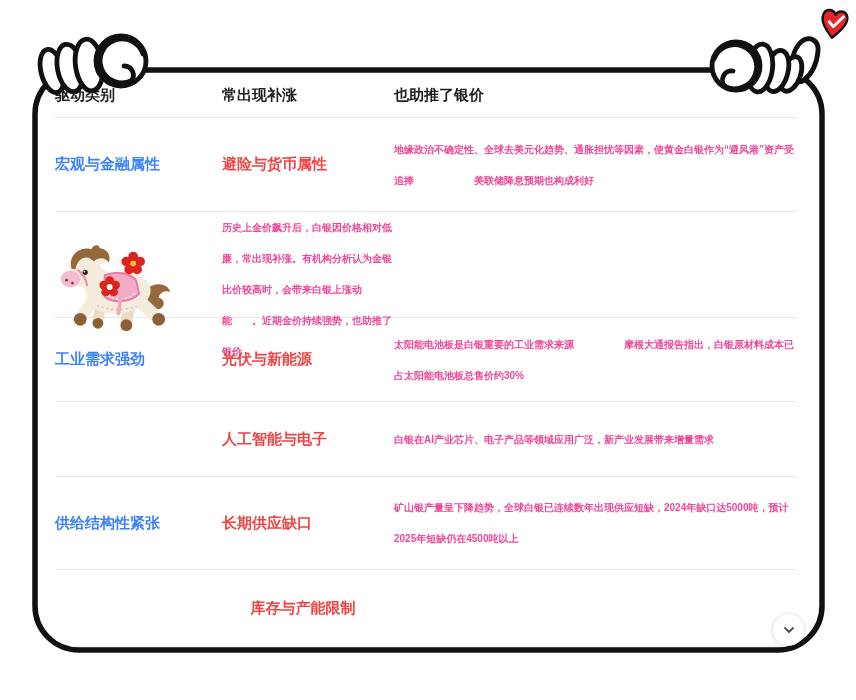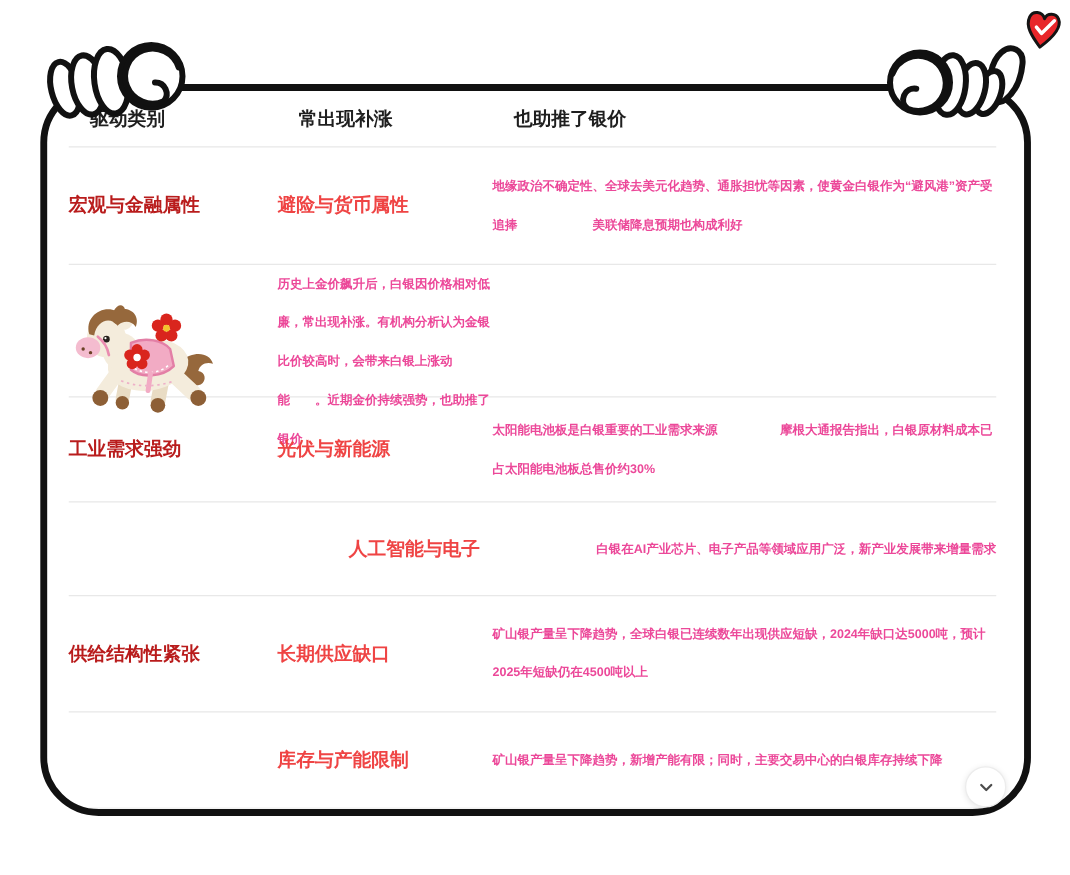--- a/index.html
+++ b/index.html
@@ -26,25 +26,25 @@
     display: grid;
     grid-template-columns: 167px 172px 1fr;
     align-items: center;
     border-bottom: 1px solid #e8e8e8;
   }
   .trow.last { border-bottom: 1px solid #efefef; }
   .rh  { height: 45px; }
   .r0  { height: 94px; }
   .r1  { height: 106px; }
   .r2  { height: 84px; }
-  .r3  { height: 75px; text-align: right; }
+  .r3  { height: 75px; }
   .r4  { height: 93px; }
-  .r5  { height: 77px; }
-  .th   { font-size: 15px; font-weight: 700; color: #1f1f1f; margin-left: 17px; }
-  .cat  { font-size: 15px; font-weight: 700; color: #b91c1c; padding-right: 10px; }
+  .r5  { height: 77px; text-align: center; }
+  .th   { font-size: 15px; font-weight: 700; color: #1f1f1f; }
+  .cat  { font-size: 15px; font-weight: 700; color: #3b82f6; padding-right: 10px; }
   .fac  { font-size: 15px; font-weight: 700; color: #ef4444; padding-right: 10px; }
   .desc { font-size: 10px; font-weight: 700; color: #ec4899; line-height: 31px; }
   .horse-cell { display: flex; align-items: center; height: 100%; }
 
   
   .overlay {
     position: absolute;
     left: 0; top: 0;
     width: 856px; height: 700px;
     z-index: 5;
@@ -169,21 +169,20 @@
 
     <div class="trow r4">
       <div class="cat">供给结构性紧张</div>
       <div class="fac">长期供应缺口</div>
       <div class="desc">矿山银产量呈下降趋势，全球白银已连续数年出现供应短缺，2024年缺口达5000吨，预计2025年短缺仍在4500吨以上</div>
     </div>
 
     <div class="trow r5 last">
       <div class="cat"></div>
       <div class="fac">库存与产能限制</div>
-      <div class="desc">矿山银产量呈下降趋势，新增产能有限；同时，主要交易中心的白银库存持续下降</div>
     </div>
 
   </div>
 
   <svg class="overlay" viewBox="0 0 856 700" aria-hidden="true">
 
     <rect x="35" y="70" width="787" height="580" rx="44" fill="none" stroke="#111111" stroke-width="5.5"></rect>
 
     <g stroke="#111111" stroke-width="4.8" fill="#ffffff" stroke-linecap="round">
       <ellipse cx="52" cy="71" rx="11" ry="22" transform="rotate(-14 52 71)"></ellipse>

